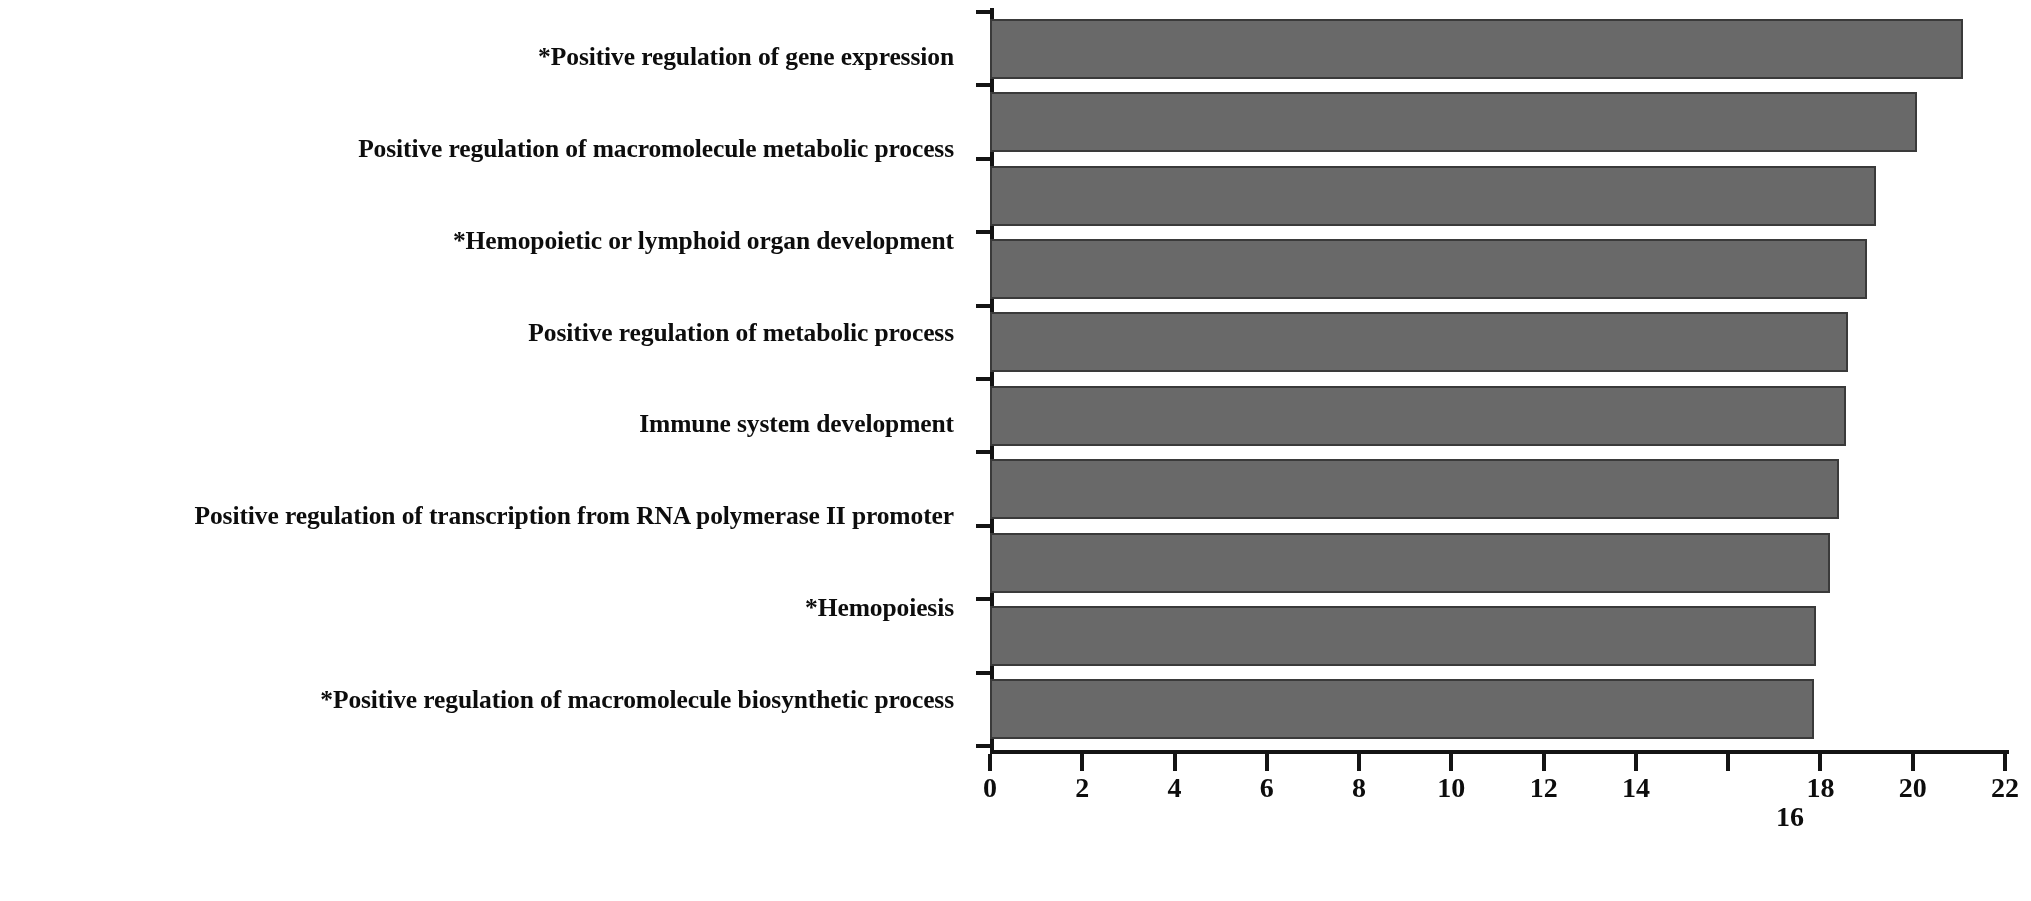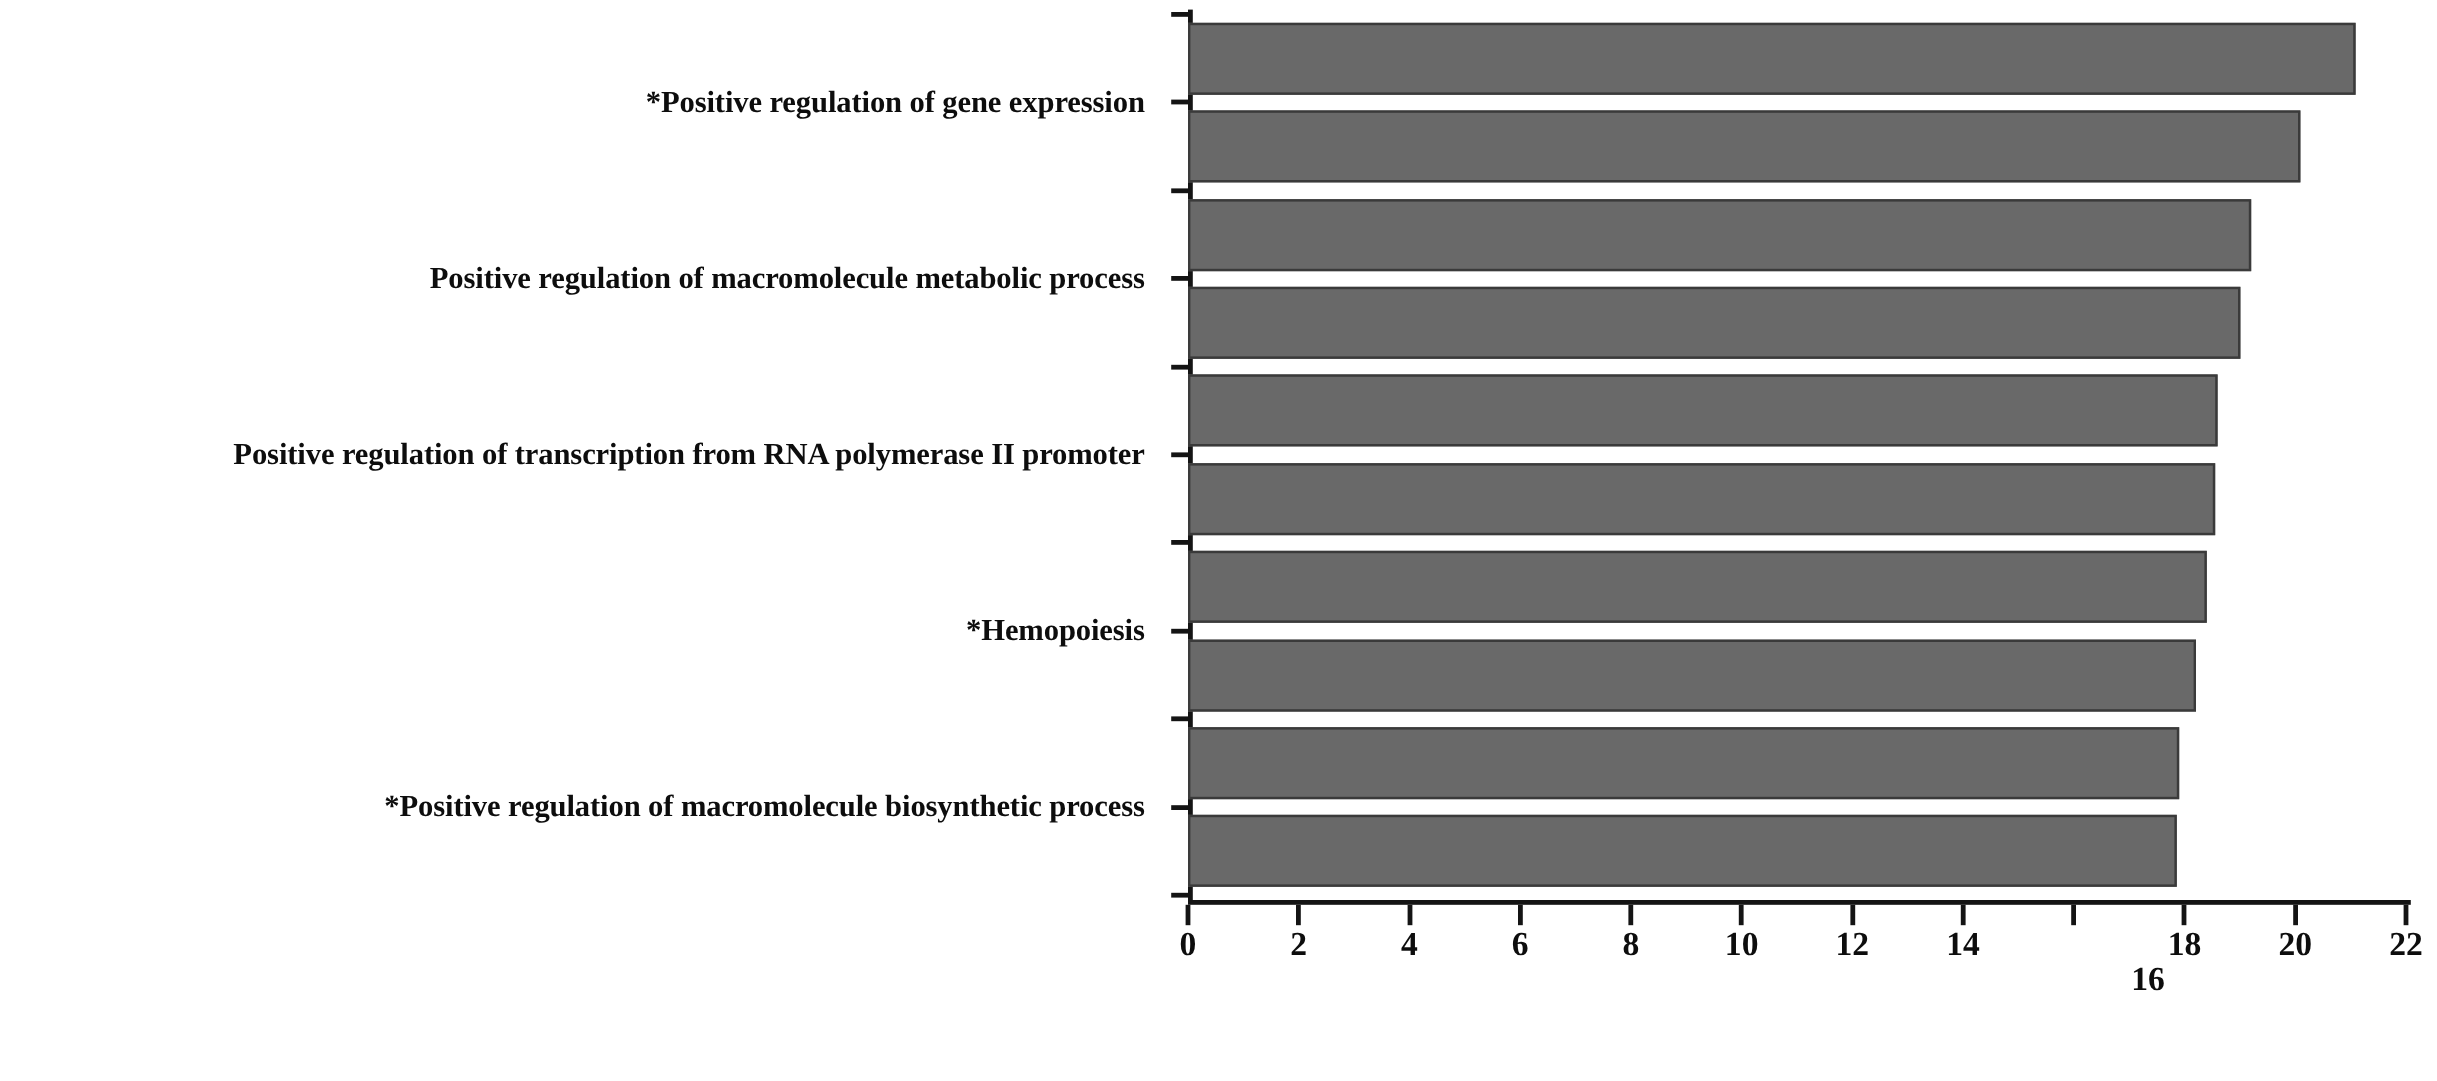--- a/index.html
+++ b/index.html
@@ -140,20 +140,29 @@
 <body>
 
 <div id="chart-root">
 
   <div class="labels-col">
     <div class="cat-label-row">
       <span class="cat-label">*Positive regulation of gene expression</span>
     </div>
     <div class="cat-label-row">
       <span class="cat-label">Positive regulation of macromolecule metabolic process</span>
+    </div>
+    <div class="cat-label-row">
+      <span class="cat-label">*Hemopoietic or lymphoid organ development</span>
+    </div>
+    <div class="cat-label-row">
+      <span class="cat-label">Positive regulation of metabolic process</span>
+    </div>
+    <div class="cat-label-row">
+      <span class="cat-label">Immune system development</span>
     </div>
     <div class="cat-label-row">
       <span class="cat-label">Positive regulation of transcription from RNA polymerase II promoter</span>
     </div>
     <div class="cat-label-row">
       <span class="cat-label">*Hemopoiesis</span>
     </div>
     <div class="cat-label-row">
       <span class="cat-label">*Positive regulation of macromolecule biosynthetic process</span>
     </div>

